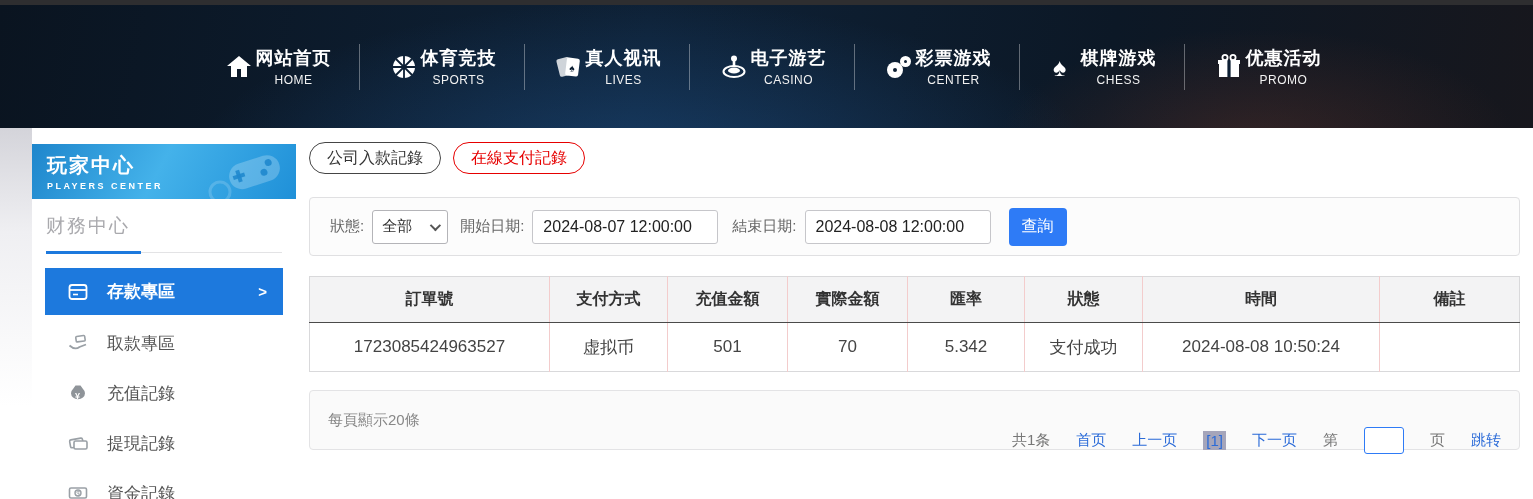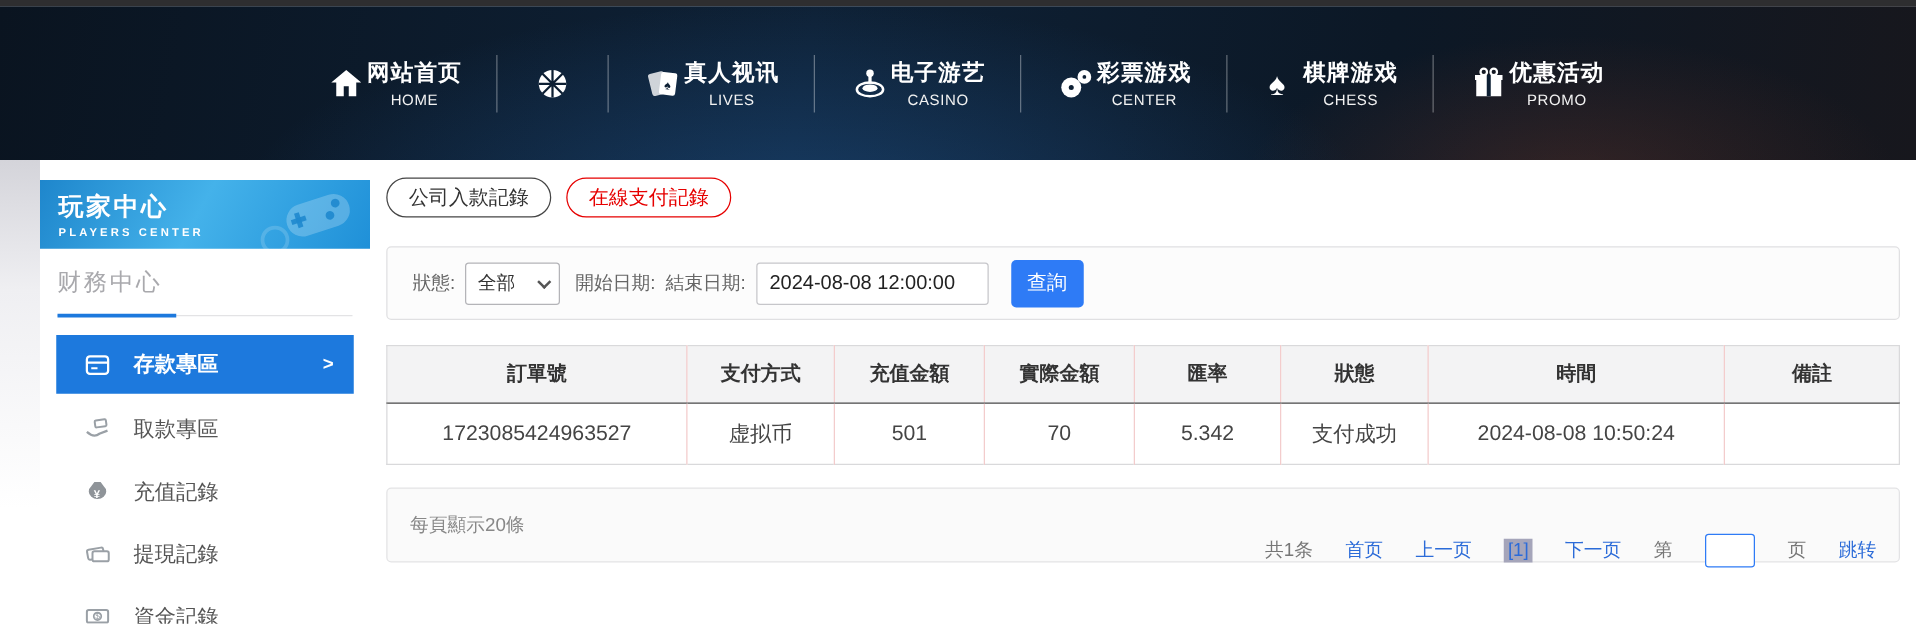--- a/index.html
+++ b/index.html
@@ -104,20 +104,24 @@
     </div>
     <div class="nav-divider"></div>
 
     <div class="nav-item">
       <span class="nav-icon">
         <svg width="30" height="30" viewBox="0 0 30 30">
           <circle cx="15" cy="15" r="11" fill="#fff"></circle>
           <path d="M7 7 q8 8 16 16 M23 7 q-8 8 -16 16 M15 4 v22 M4 15 h22" stroke="#0d1f33" stroke-width="1.8" fill="none"></path>
         </svg>
       </span>
+      <span class="nav-text">
+        <div class="nav-label">体育竞技</div>
+        <div class="nav-sub">SPORTS</div>
+      </span>
     </div>
     <div class="nav-divider"></div>
 
     <div class="nav-item">
       <span class="nav-icon">
         <svg width="30" height="30" viewBox="0 0 30 30">
           <rect x="4" y="6" width="13" height="18" rx="2" fill="rgba(255,255,255,.8)" transform="rotate(-14 10 15)"></rect>
           <rect x="12" y="6" width="13" height="18" rx="2" fill="#fff" transform="rotate(7 18 15)"></rect>
           <text x="15.5" y="19.5" font-size="10" fill="#0d1f33" transform="rotate(7 18 15)">♠</text>
         </svg>
@@ -278,20 +282,21 @@
       <div class="tab-pill active">在線支付記錄</div>
     </div>
 
     <div class="filter-panel">
       <span class="filter-label">狀態:</span>
       <div class="select-box">
         <span>全部</span>
         <span class="select-caret"></span>
       </div>
       <span class="filter-label">開始日期:</span>
+      <input class="date-input" type="text" value="2024-08-07 12:00:00" style="">
       <span class="filter-label">結束日期:</span>
       <input class="date-input" type="text" value="2024-08-08 12:00:00" style="">
       <button class="search-btn">查詢</button>
     </div>
 
     <table class="records">
       <colgroup>
         <col style="width:240px">
           <col style="width:118px">
           <col style="width:120px">

